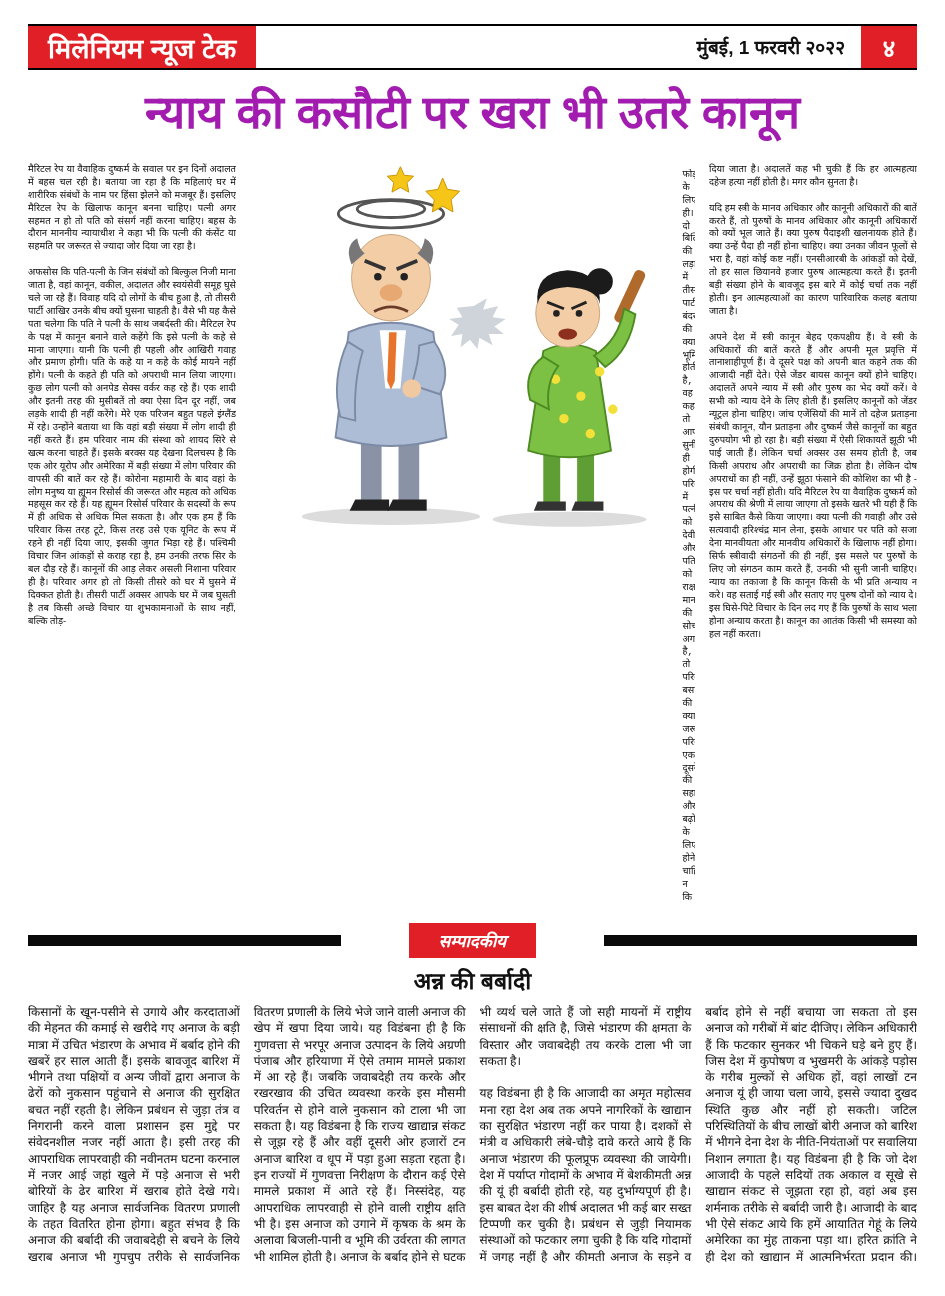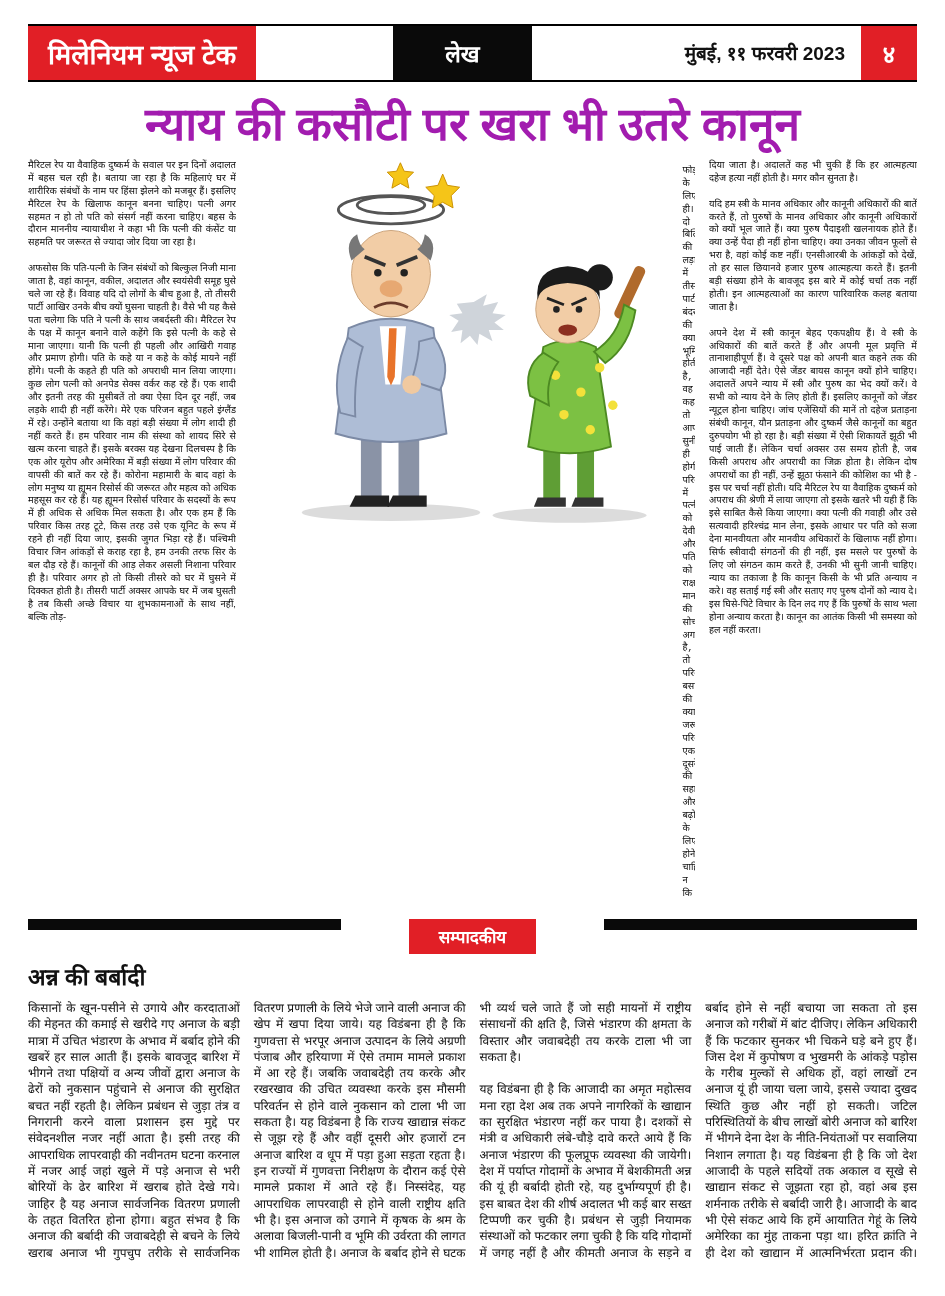--- a/index.html
+++ b/index.html
@@ -5,21 +5,21 @@
   * { margin:0; padding:0; box-sizing:border-box; }
   html,body { background:#ffffff; }
   body {
     width:945px; height:1296px; overflow:hidden;
     font-family:"Liberation Sans", sans-serif;
     color:#111;
     padding:24px 28px 10px 28px;
   }
   
   .masthead-bar {
-    display:flex; align-items:stretch; height:58px;
+    display:flex; align-items:stretch; height:46px;
     border-top:2px solid #000; border-bottom:2px solid #000;
   }
   .masthead {
     background:#e11f26; color:#fff; font-weight:bold; font-size:27px;
     display:flex; align-items:center; padding:0 20px; white-space:nowrap;
   }
   .hspacer { flex:1; }
   .section-box {
     background:#0a0a0a; color:#fff; font-weight:bold; font-size:23px;
     display:flex; align-items:center; padding:0 52px; white-space:nowrap;
@@ -30,55 +30,54 @@
   }
   .page-num {
     background:#e11f26; color:#fff; font-weight:bold; font-size:24px;
     display:flex; align-items:center; justify-content:center; width:56px;
   }
   
   .headline {
     text-align:center; font-size:46px; font-weight:800; color:#a21caf;
     margin:16px 0 6px 0; line-height:1.15;
   }
-  .lead-body { display:flex; gap:14px; height:748px; overflow:hidden; margin-top:8px; }
+  .lead-body { display:flex; gap:14px; height:748px; overflow:hidden; margin-top:24px; }
   .coltext {
     font-size:9.5px; line-height:1.36; text-align:justify;
     white-space:pre-line; overflow:hidden;
   }
   .col-left, .col-right { flex:0 0 208px; height:100%; }
   .mid { flex:1; display:flex; min-width:0;font-family:Liberation Mono, monospace; }
   .cartoon { height:376px; display:flex; align-items:center; justify-content:center; }
   .cartoon svg { width:100%; height:100%; }
   .mid-text { flex:1; column-count:2; column-gap:14px; margin-top:6px; overflow:hidden; }
   
-  .ed-divider { display:flex; align-items:flex-start; margin-top:12px; }
+  .ed-divider { display:flex; align-items:center; margin-top:12px;font-style:italic; }
   .ed-bar { height:11px; background:#0a0a0a; flex:1; }
   .ed-bar.left  { margin-right:68px; }
   .ed-bar.right { margin-left:68px; }
   .ed-label {
     background:#e11f26; color:#fff; font-weight:bold; font-size:17px;
     padding:6px 30px; white-space:nowrap;
   }
-  .ed-headline { text-align:left; font-size:23px; font-weight:bold; margin-top:6px; }
+  .ed-headline { text-align:center; font-size:23px; font-weight:bold; margin-top:6px; }
   .ed-body {
     column-count:4; column-gap:14px; height:268px; overflow:hidden;
     font-size:12px; line-height:1.36; text-align:justify; white-space:pre-line;
     margin-top:8px;
   }
 </style>
 </head>
 <body>
 
 <header class="masthead-bar">
   <div class="masthead">मिलेनियम न्यूज टेक</div>
   <div class="hspacer"></div>
-  <div class="section-box">लेख</div>
   <div class="hspacer"></div>
-  <div class="dateline">मुंबई, ११ फरवरी 2023</div>
+  <div class="dateline">मुंबई, 1 फरवरी २०२२</div>
   <div class="page-num">४</div>
 </header>
 
 <h1 class="headline">न्याय की कसौटी पर खरा भी उतरे कानून</h1>
 
 <div class="lead-body">
   <div class="coltext col-left">मैरिटल रेप या वैवाहिक दुष्कर्म के सवाल पर इन दिनों अदालत में बहस चल रही है। बताया जा रहा है कि महिलाएं घर में शारीरिक संबंधों के नाम पर हिंसा झेलने को मजबूर हैं। इसलिए मैरिटल रेप के खिलाफ कानून बनना चाहिए। पत्नी अगर सहमत न हो तो पति को संसर्ग नहीं करना चाहिए। बहस के दौरान माननीय न्यायाधीश ने कहा भी कि पत्नी की कंसेंट या सहमति पर जरूरत से ज्यादा जोर दिया जा रहा है।
 
 अफसोस कि पति-पत्नी के जिन संबंधों को बिल्कुल निजी माना जाता है, वहां कानून, वकील, अदालत और स्वयंसेवी समूह घुसे चले जा रहे हैं। विवाह यदि दो लोगों के बीच हुआ है, तो तीसरी पार्टी आखिर उनके बीच क्यों घुसना चाहती है। वैसे भी यह कैसे पता चलेगा कि पति ने पत्नी के साथ जबर्दस्ती की। मैरिटल रेप के पक्ष में कानून बनाने वाले कहेंगे कि इसे पत्नी के कहे से माना जाएगा। यानी कि पत्नी ही पहली और आखिरी गवाह और प्रमाण होगी। पति के कहे या न कहे के कोई मायने नहीं होंगे। पत्नी के कहते ही पति को अपराधी मान लिया जाएगा। कुछ लोग पत्नी को अनपेड सेक्स वर्कर कह रहे हैं। एक शादी और इतनी तरह की मुसीबतें तो क्या ऐसा दिन दूर नहीं, जब लड़के शादी ही नहीं करेंगे। मेरे एक परिजन बहुत पहले इंग्लैंड में रहे। उन्होंने बताया था कि वहां बड़ी संख्या में लोग शादी ही नहीं करते हैं। हम परिवार नाम की संस्था को शायद सिरे से खत्म करना चाहते हैं। इसके बरक्स यह देखना दिलचस्प है कि एक ओर यूरोप और अमेरिका में बड़ी संख्या में लोग परिवार की वापसी की बातें कर रहे हैं। कोरोना महामारी के बाद वहां के लोग मनुष्य या ह्यूमन रिसोर्स की जरूरत और महत्व को अधिक महसूस कर रहे हैं। यह ह्यूमन रिसोर्स परिवार के सदस्यों के रूप में ही अधिक से अधिक मिल सकता है। और एक हम हैं कि परिवार किस तरह टूटे, किस तरह उसे एक यूनिट के रूप में रहने ही नहीं दिया जाए, इसकी जुगत भिड़ा रहे हैं। पश्चिमी विचार जिन आंकड़ों से कराह रहा है, हम उनकी तरफ सिर के बल दौड़ रहे हैं। कानूनों की आड़ लेकर असली निशाना परिवार ही है। परिवार अगर हो तो किसी तीसरे को घर में घुसने में दिक्कत होती है। तीसरी पार्टी अक्सर आपके घर में जब घुसती है तब किसी अच्छे विचार या शुभकामनाओं के साथ नहीं, बल्कि तोड़-</div>
 

